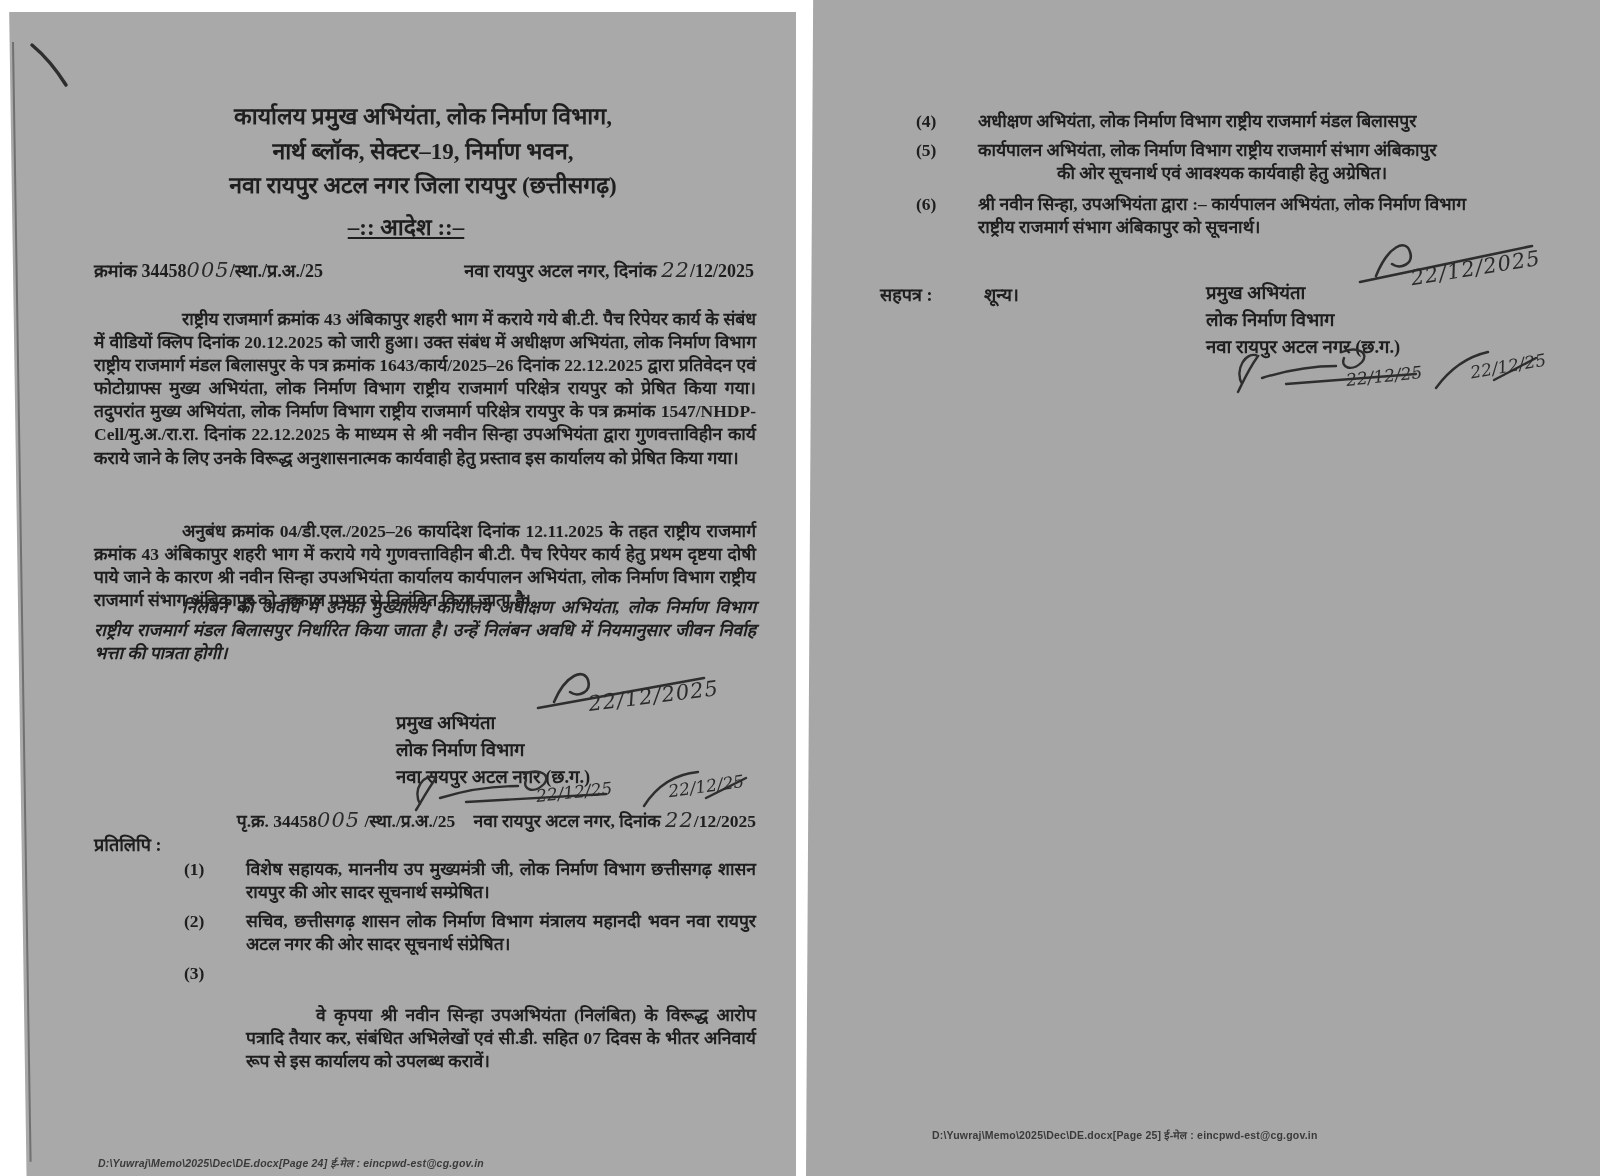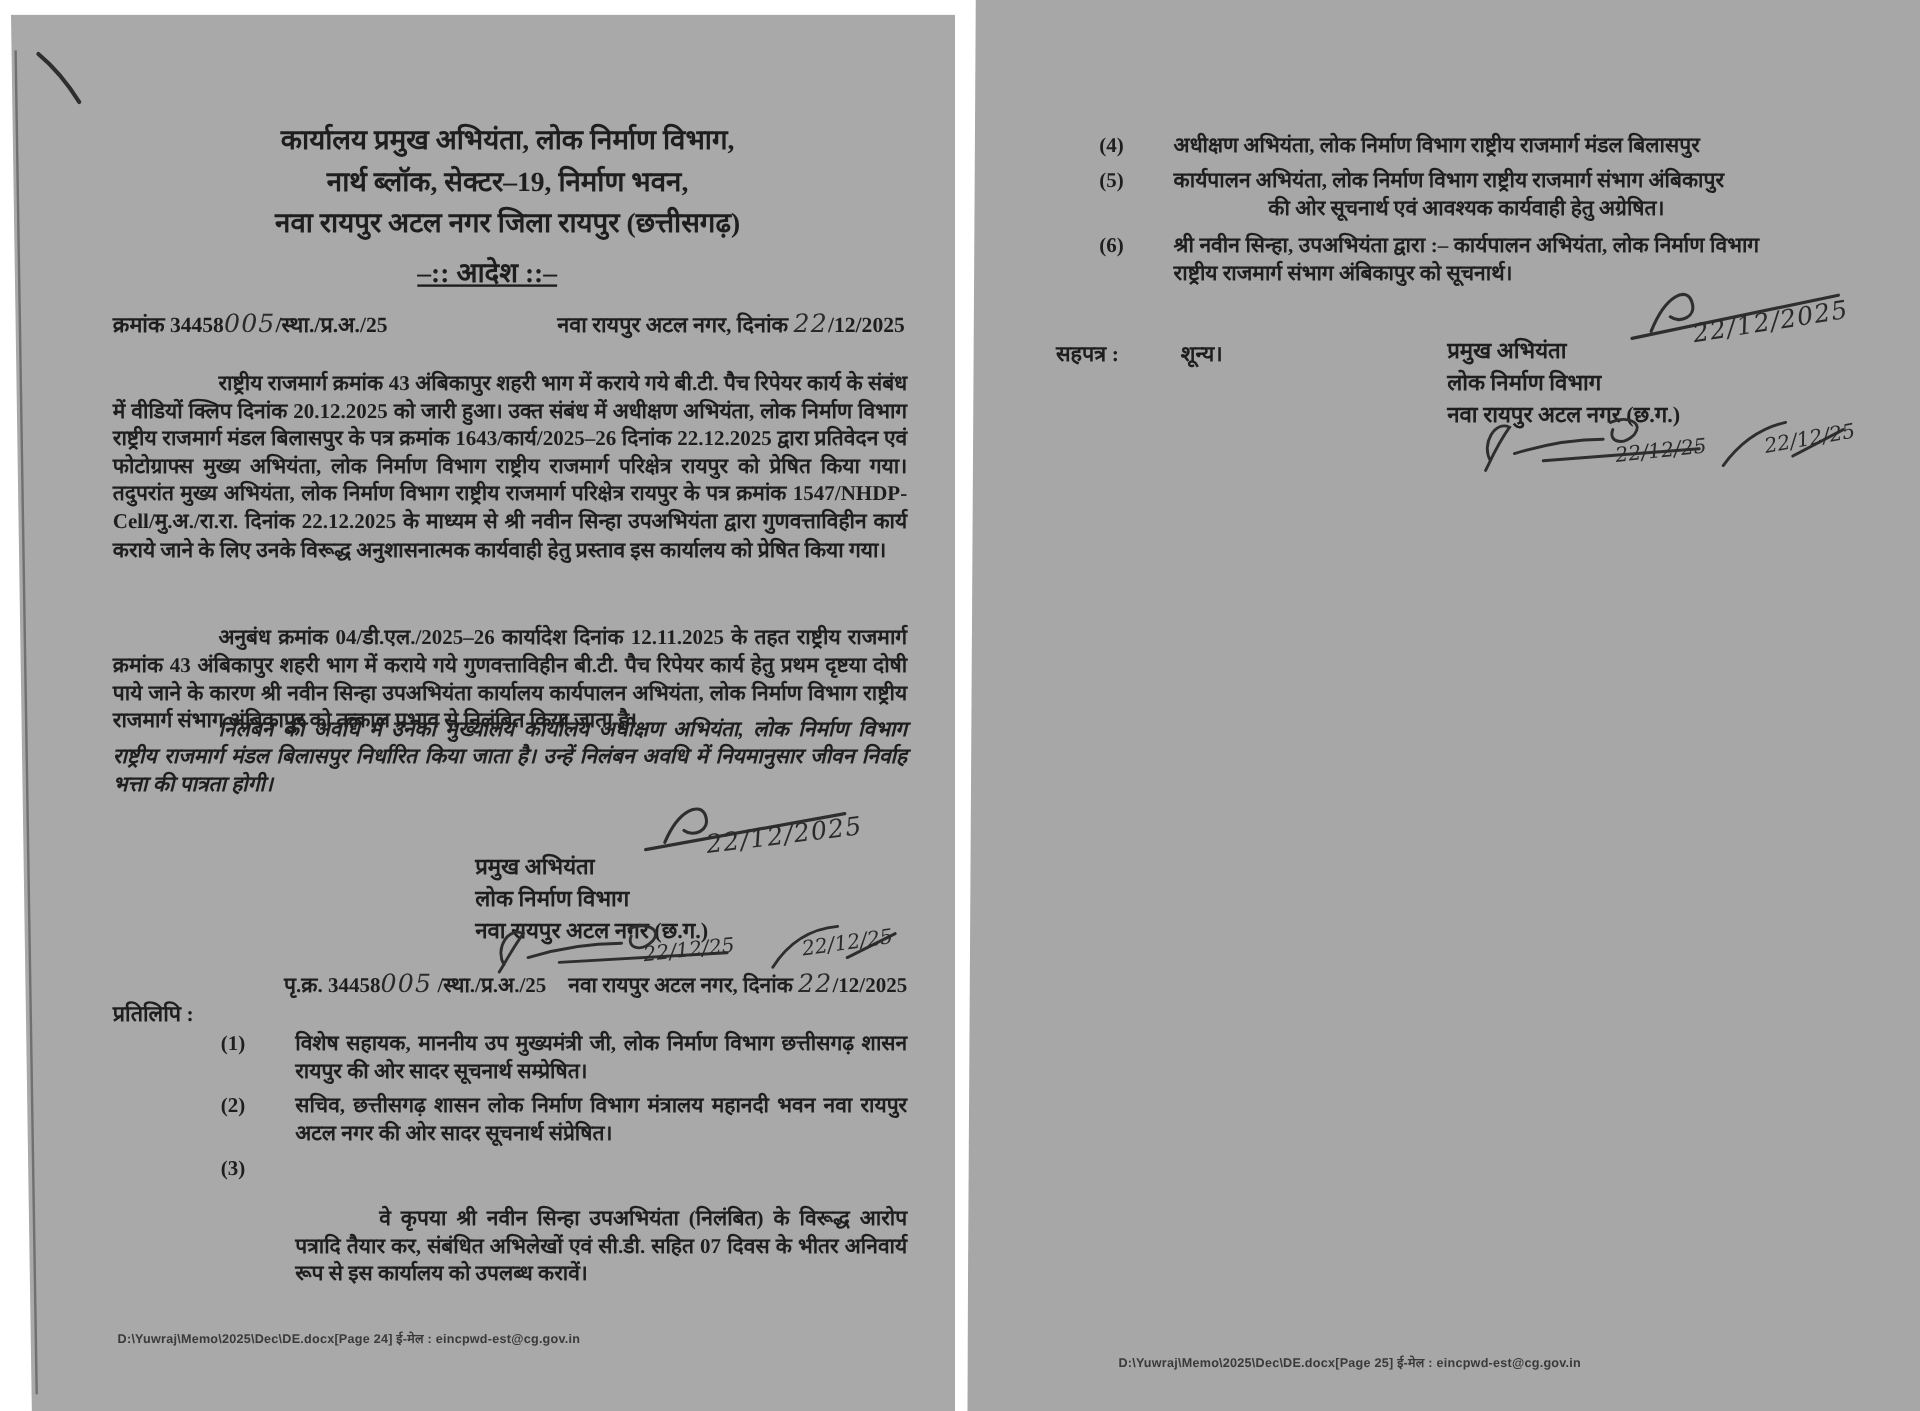--- a/index.html
+++ b/index.html
@@ -117,21 +117,21 @@
       <span class="copy-num">(2)</span>
       <span class="copy-text">सचिव, छत्तीसगढ़ शासन लोक निर्माण विभाग मंत्रालय महानदी भवन नवा रायपुर अटल नगर की ओर सादर सूचनार्थ संप्रेषित।</span>
     </div>
     <div class="copy-row">
       <span class="copy-num">(3)</span>
     </div>
   </div>
 
   <div class="abs body-txt" style="left:240px;top:992px;width:510px;text-indent:70px;">वे कृपया श्री नवीन सिन्हा उपअभियंता (निलंबित) के विरूद्ध आरोप पत्रादि तैयार कर, संबंधित अभिलेखों एवं सी.डी. सहित 07 दिवस के भीतर अनिवार्य रूप से इस कार्यालय को उपलब्ध करावें।</div>
 
-  <div class="abs footer" style="left:92px;top:1096px;">
+  <div class="abs footer" style="left:92px;top:1144px;font-style:italic;">
     <span>D:\Yuwraj\Memo\2025\Dec\DE.docx</span><span style="font-weight:800;">[Page 24]</span><span> ई-मेल : </span><span>eincpwd-est@cg.gov.in</span>
   </div>
 </div>
 
 <div class="page page-right">
 
   <div class="abs body-txt" style="left:110px;top:110px;width:550px;">
     <div class="copy-row">
       <span class="copy-num">(4)</span>
       <span class="copy-text">अधीक्षण अभियंता, लोक निर्माण विभाग राष्ट्रीय राजमार्ग मंडल बिलासपुर</span>

